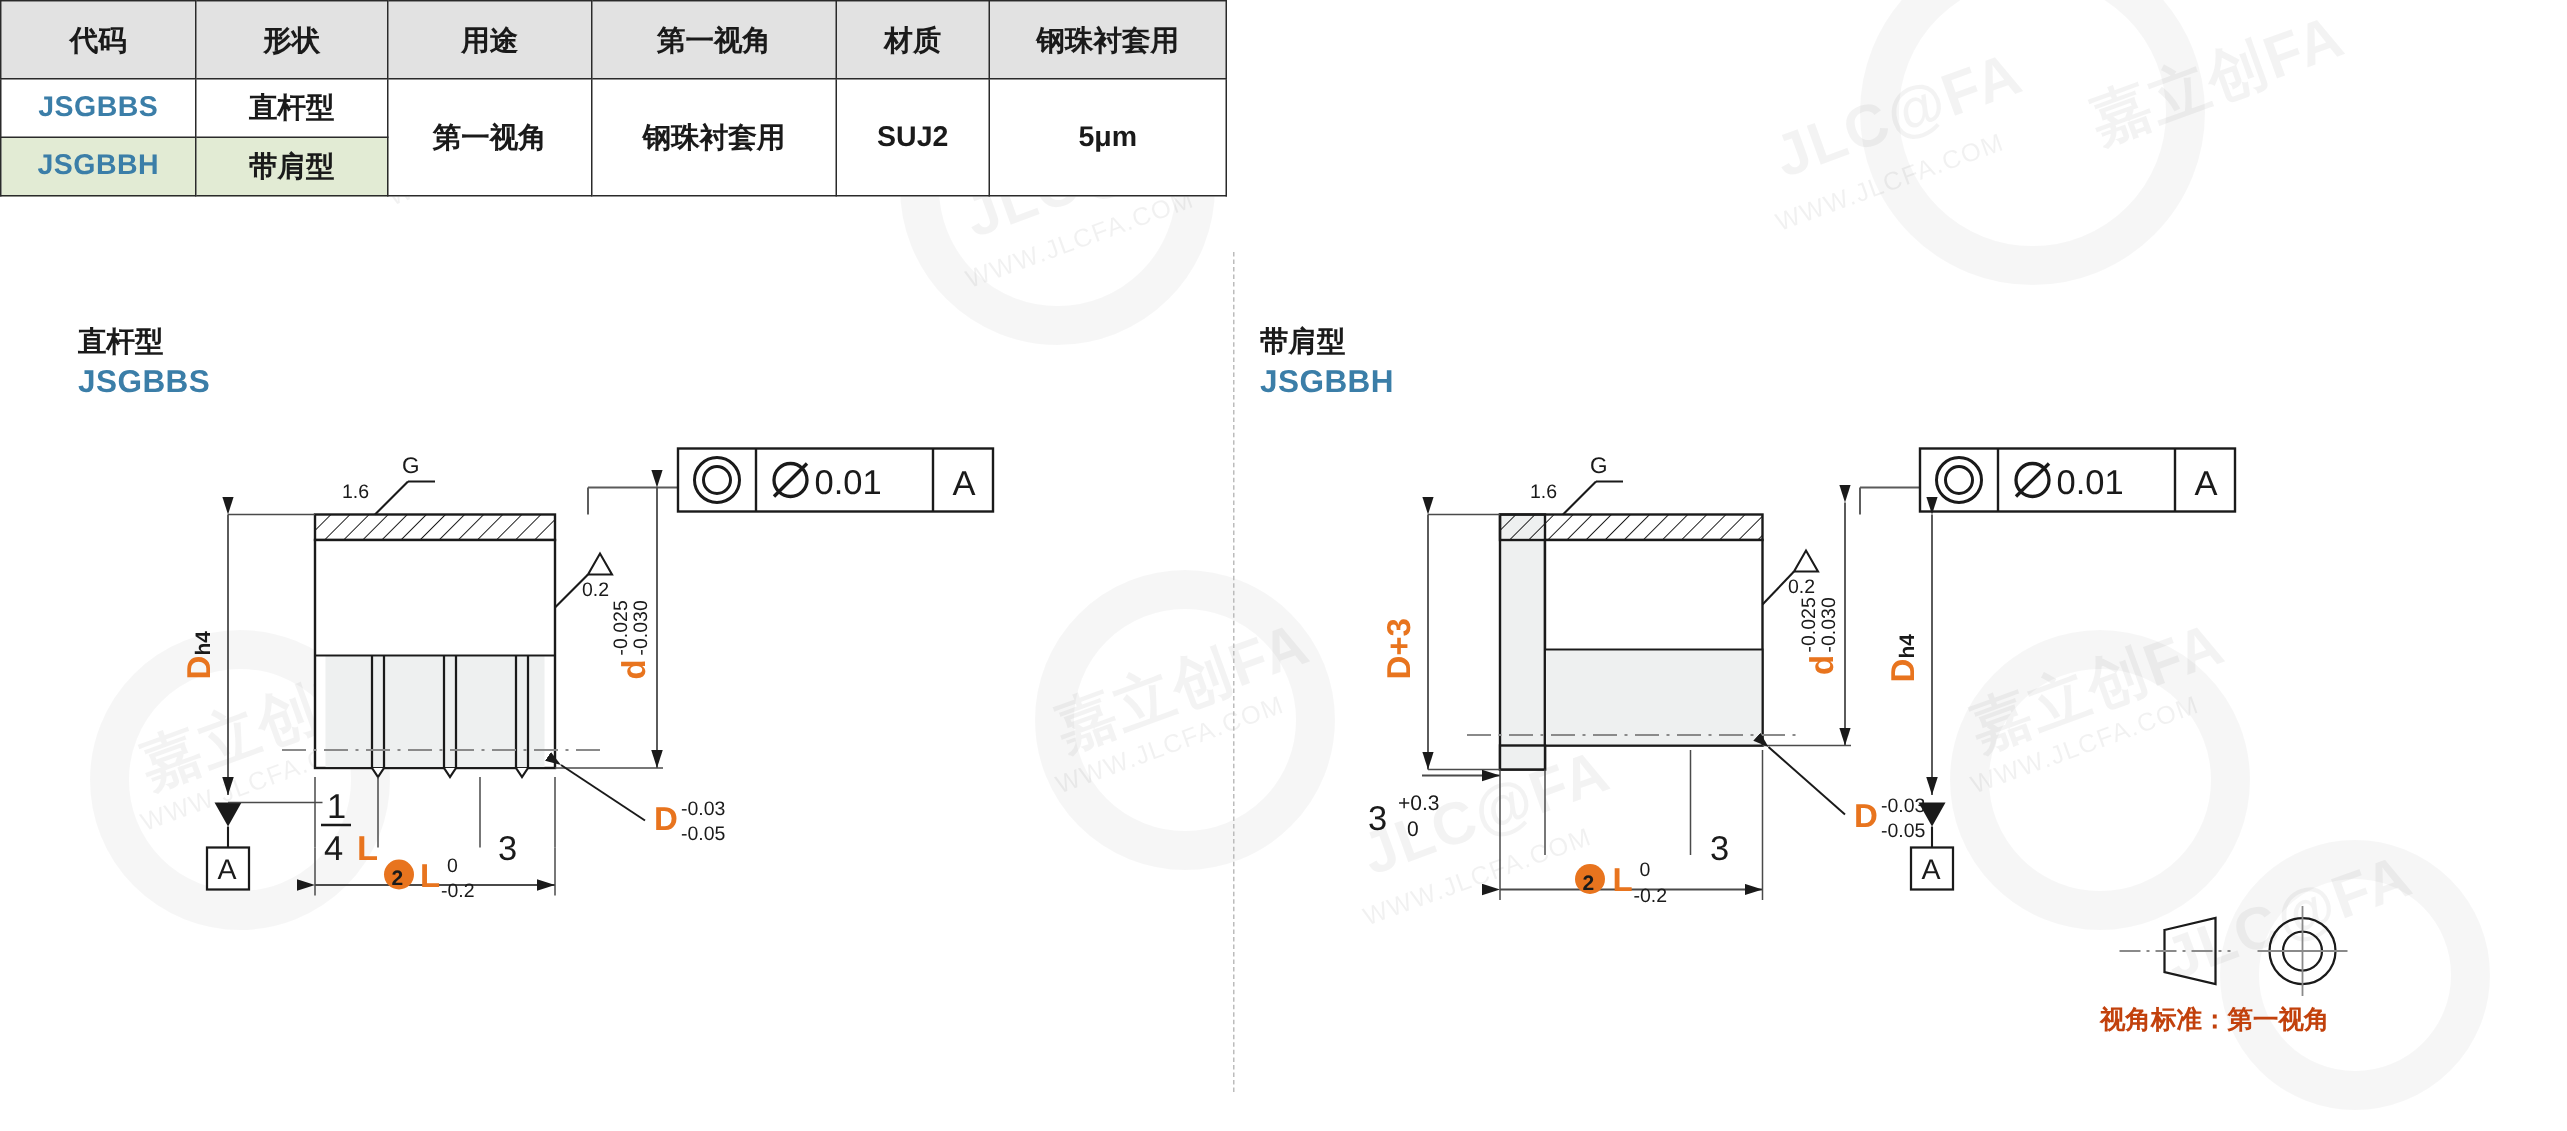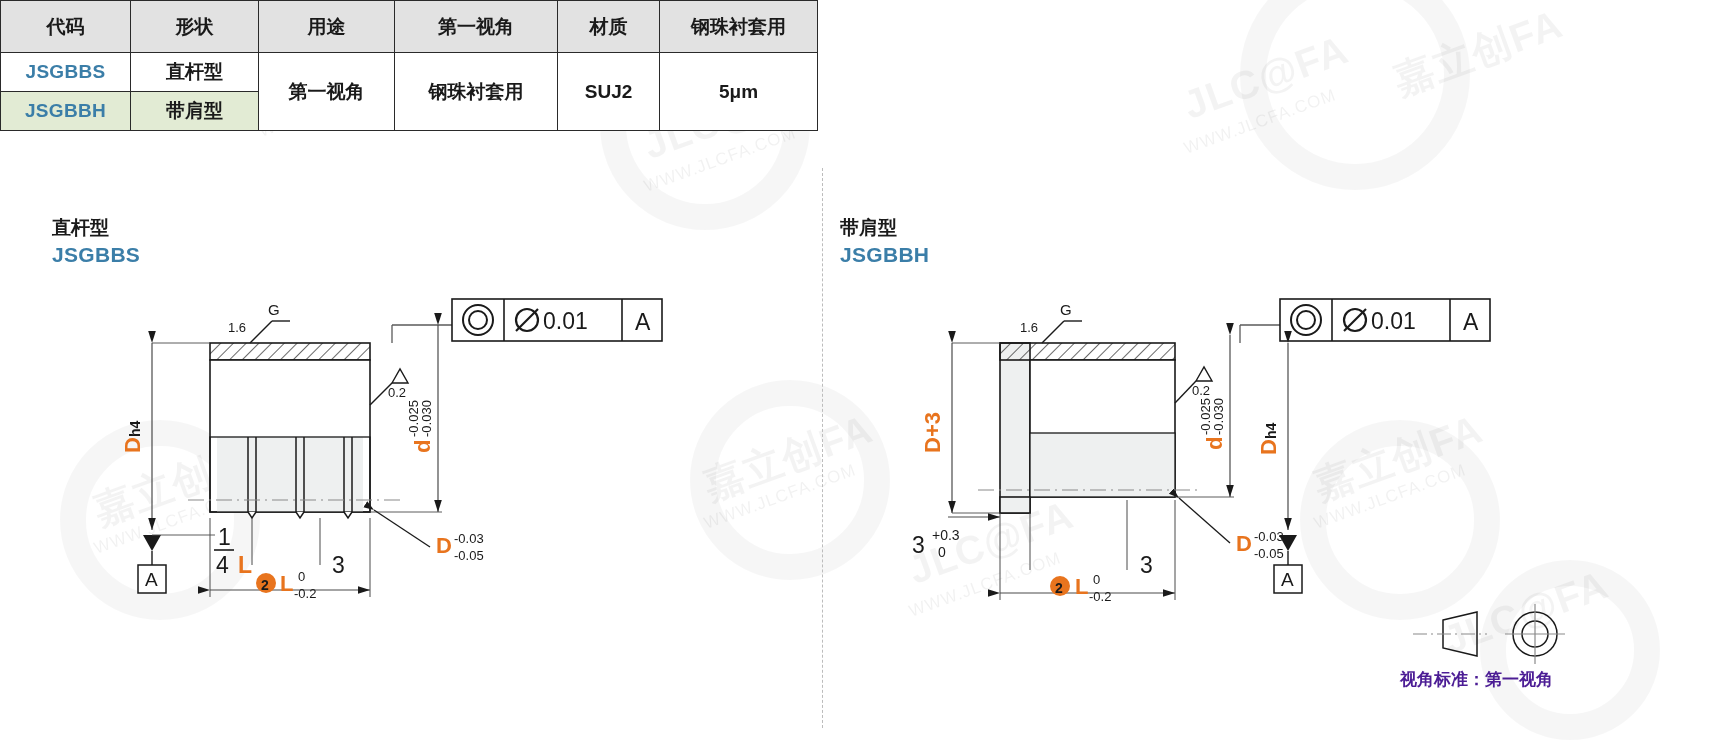--- a/index.html
+++ b/index.html
@@ -42,21 +42,21 @@
   
   .dwg-title { position:absolute; font-size:19px; font-weight:bold; color:#1a1a1a; }
   .dwg-code  { position:absolute; font-size:21px; font-weight:bold; color:#3b7ea8; letter-spacing:0.3px; }
 
   
   .dwg { position:absolute; }
   svg text { font-family:"Liberation Sans", sans-serif; fill:#1a1a1a; }
   .orange { fill:#e8741e; }
   .divider { position:absolute; left:822px; top:168px; width:0; height:560px;
              border-left:1px dashed #bcbcbc; }
-  .footer-note { position:absolute; font-size:17px; font-weight:bold; color:#4c1d95; }
+  .footer-note { position:absolute; font-size:17px; font-weight:bold; color:#c2410c; }
 </style>
 </head>
 <body>
 
 <div>
   <div class="wm-ring" style="left:600px;top:20px;width:210px;height:210px;"></div>
   <div class="wm-ring" style="left:1240px;top:-40px;width:230px;height:230px;"></div>
   <div class="wm-ring" style="left:60px;top:420px;width:200px;height:200px;"></div>
   <div class="wm-ring" style="left:690px;top:380px;width:200px;height:200px;"></div>
   <div class="wm-ring" style="left:1300px;top:420px;width:200px;height:200px;"></div>

